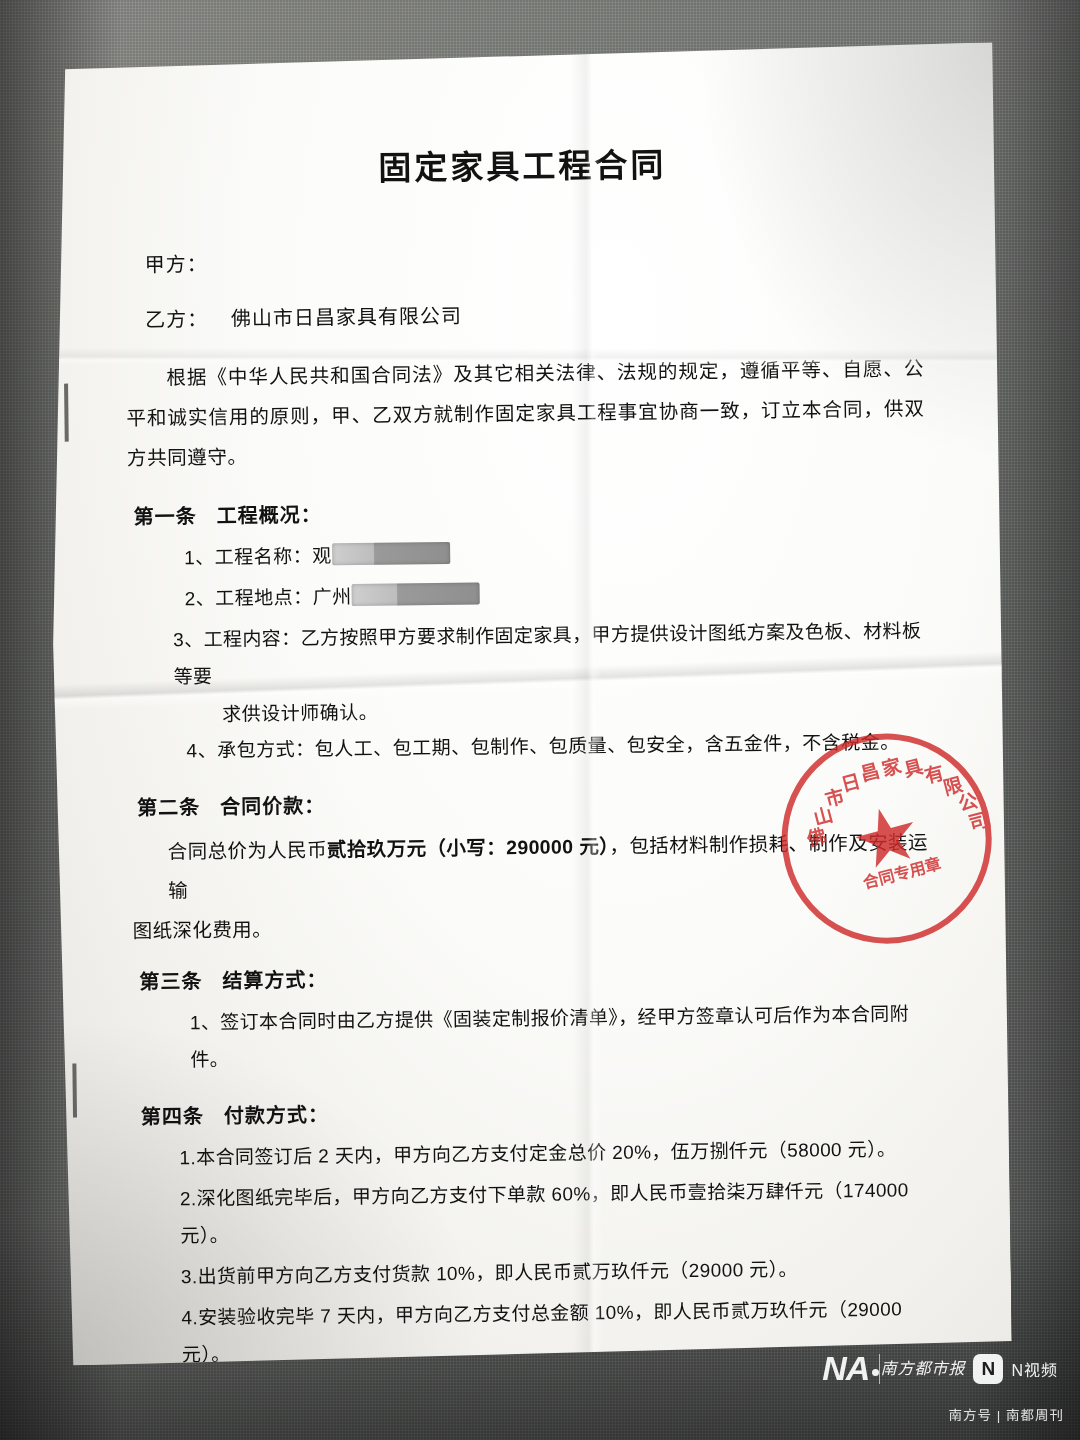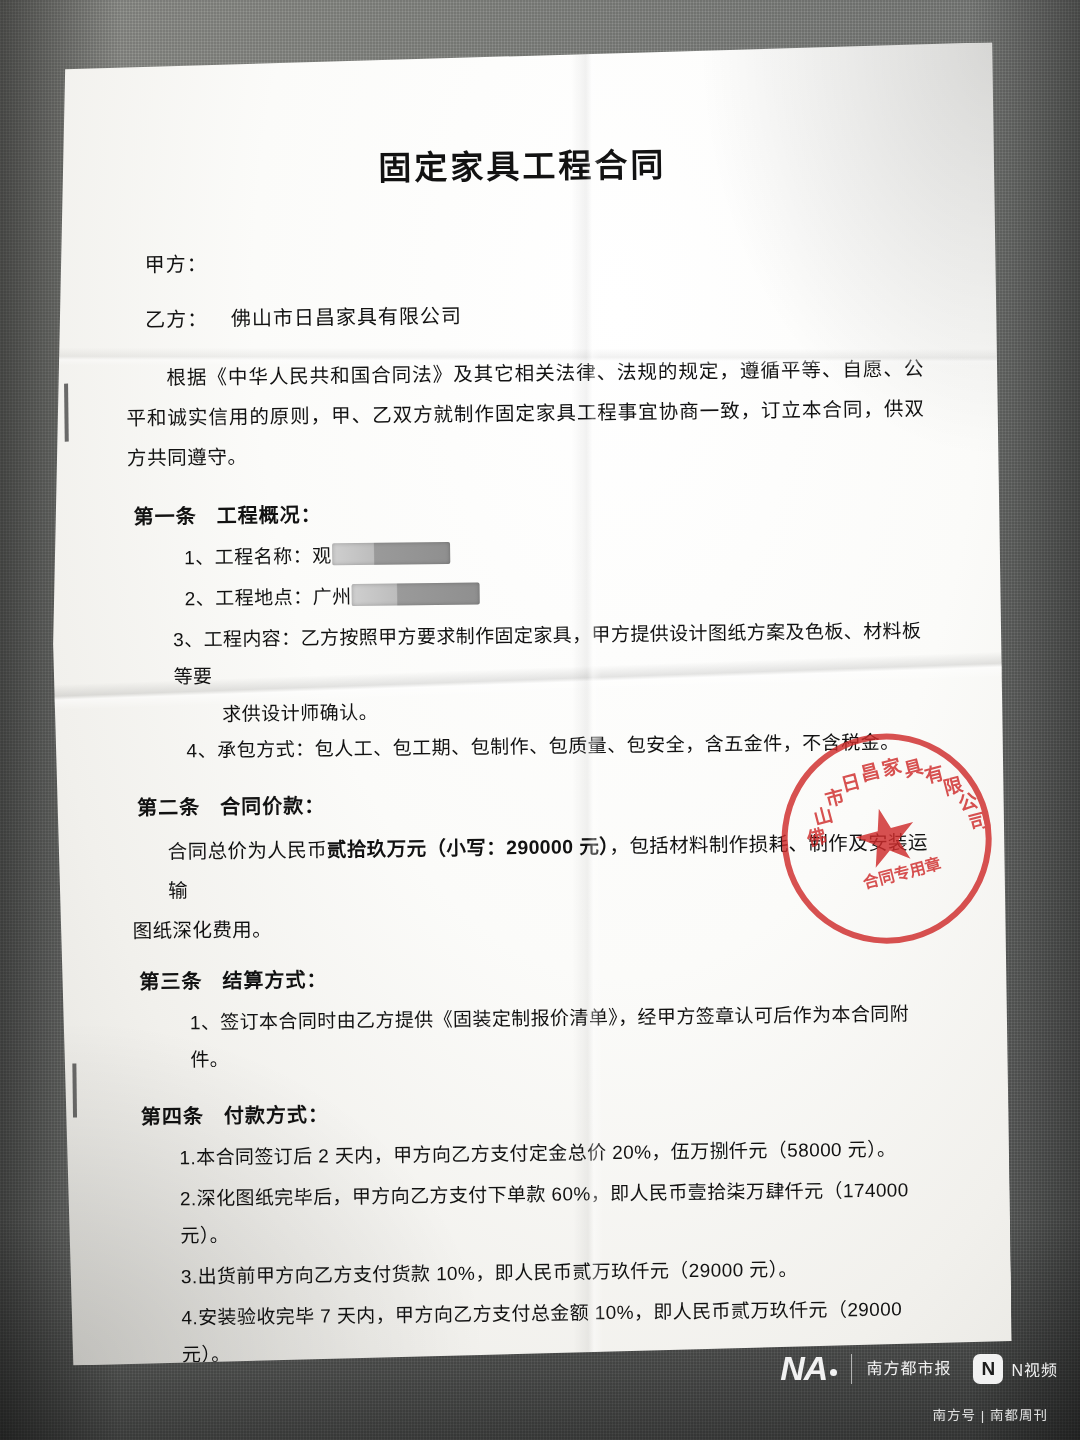--- a/index.html
+++ b/index.html
@@ -228,21 +228,20 @@
   .wm {
     position: absolute;
     display: flex;
     align-items: center;
     color: #ffffff;
     opacity: 0.93;
   }
   .wm-main {
     right: 22px;
     bottom: 52px;
-    gap: 14px;
   }
   .wm-nd {
     font-size: 34px;
     font-weight: 700;
     font-style: italic;
     letter-spacing: -1px;
   }
   .wm-nd .dot {
     display: inline-block;
     width: 7px; height: 7px;
@@ -253,41 +252,42 @@
   }
   .wm-sep {
     width: 1px; height: 30px;
     background: rgba(255,255,255,0.65);
   }
   .wm-zh {
     font-size: 16px;
     line-height: 1.25;
     letter-spacing: 1px;
     text-align: left;
+    font-style: italic;
   }
   .wm-nvideo {
     display: flex;
     align-items: center;
     gap: 8px;
     margin-left: 8px;
   }
   .wm-nvideo .badge {
     width: 30px; height: 30px;
     border-radius: 7px;
     background: #ffffff;
     color: #1b1b1b;
     font-weight: 700;
     font-size: 19px;
     display: flex;
     align-items: center;
     justify-content: center;
   }
   .wm-nvideo .label { font-size: 16px; letter-spacing: 1px; }
   .wm-credit {
-    right: 32px;
+    right: 16px;
     bottom: 16px;
     font-size: 13.5px;
     letter-spacing: 1px;
     opacity: 0.85;
   }
 </style>
 </head>
 <body>
 
 <div id="screen">

